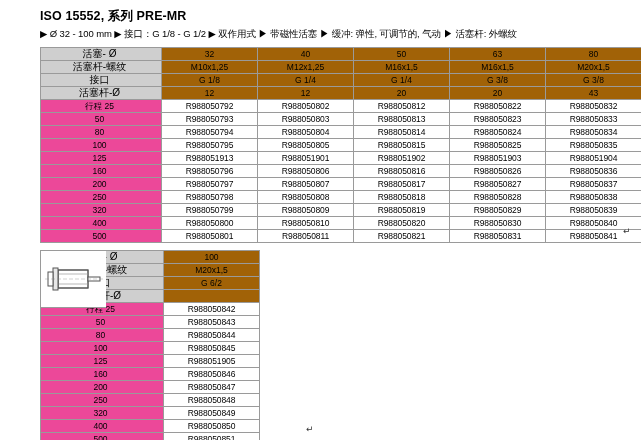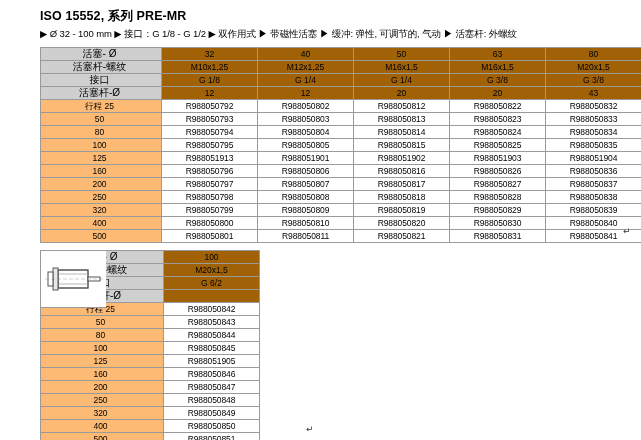--- a/index.html
+++ b/index.html
@@ -54,21 +54,21 @@
     background: #a16207;
     font-weight: normal;
   }
   .hdr-label {
     background: #cfcfcf;
     text-align: right;
     padding-right: 3px !important;
     font-size: 10px;
   }
   .rowlabel {
-    background: #fdba74;
+    background: #ec4899;
     text-align: right;
     padding-right: 3px !important;
   }
   .datacell {
     background: #ffffff;
     font-size: 8.5px;
     letter-spacing: -0.1px;
   }
   
   .t1 { width: 601px; }

